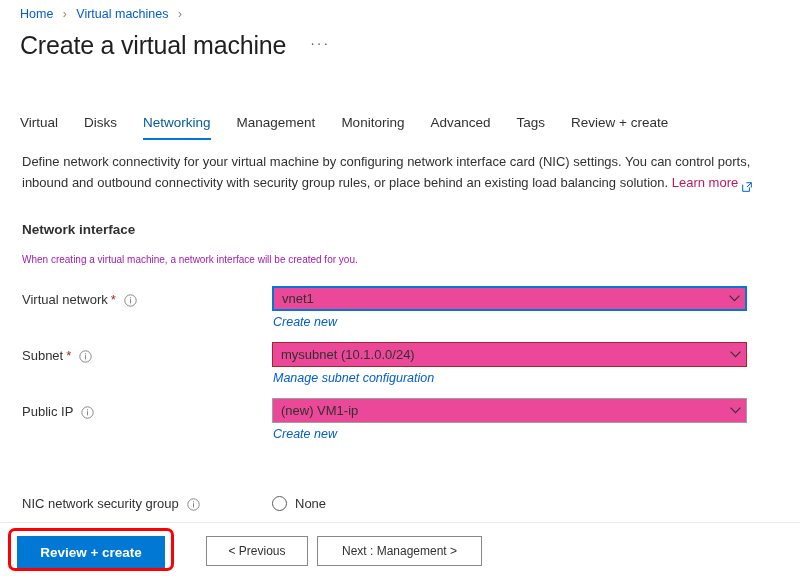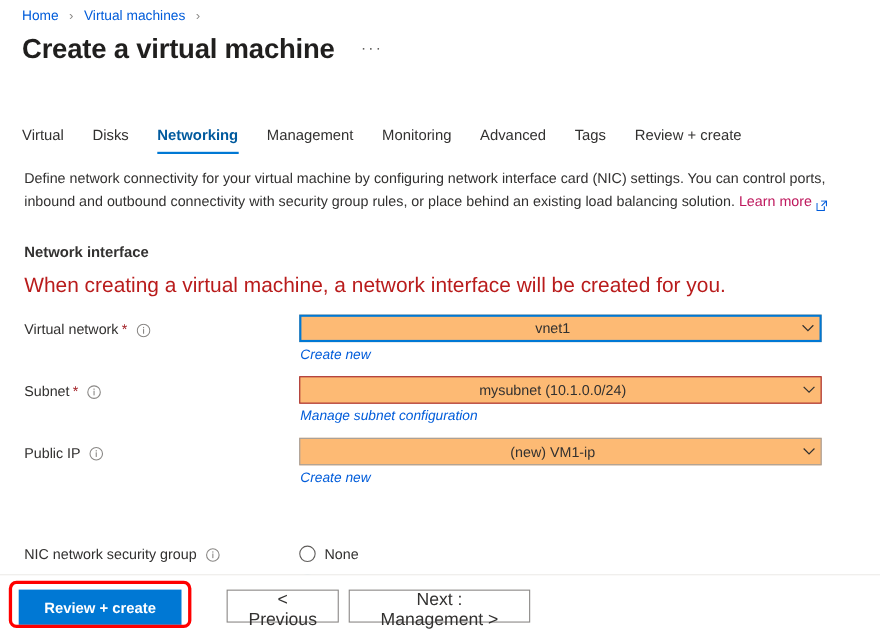--- a/index.html
+++ b/index.html
@@ -40,21 +40,21 @@
   
   .page-title-row {
     position: absolute;
     left: 20px;
     top: 29px;
     display: flex;
     align-items: center;
   }
   .page-title {
     font-size: 25px;
-    font-weight: 700;
+    font-weight: 400;
     color: #201f1e;
     letter-spacing: -0.2px;
     line-height: 32px;
     white-space: nowrap;
   }
   .ellipsis-btn {
     margin-left: 20px;
     color: #605e5c;
     font-size: 14px;
     letter-spacing: 2px;
@@ -77,21 +77,21 @@
     font-size: 13.5px;
     color: #323130;
     padding: 0 0 8px 0;
     margin-right: 26px;
     cursor: pointer;
     position: relative;
     white-space: nowrap;
     line-height: 18px;
   }
   .tab.active {
-    font-weight: 700;
+    font-weight: 400;
     color: #005a9e;
   }
   .tab.active::after {
     content: "";
     position: absolute;
     left: 0;
     right: 0;
     bottom: 0;
     height: 2px;
     background: #0078d4;
@@ -131,32 +131,31 @@
     left: 22px;
     top: 222px;
     font-size: 13.5px;
     font-weight: 600;
     color: #323130;
   }
   .section-sub {
     position: absolute;
     left: 22px;
     top: 251px;
-    font-size: 19px;
-    color: #b91c1c;
+    font-size: 10px;
+    color: #a21caf;
     line-height: 18px;
   }
 
   
   .form-area {
     position: absolute;
     left: 0;
     top: 286px;
     width: 800px;
-    text-align: center;
   }
   .form-row {
     position: relative;
     height: 56px;
   }
   .field-label {
     position: absolute;
     left: 22px;
     top: 6px;
     font-size: 13px;
@@ -182,21 +181,21 @@
   }
 
   .dropdown {
     position: absolute;
     left: 272px;
     top: 0;
     width: 475px;
     height: 25px;
     box-sizing: border-box;
     border: 1px solid #a19f9d;
-    background: #fdba74;
+    background: #ec4899;
     display: flex;
     align-items: center;
     cursor: pointer;
   }
   .dropdown.focused { border: 2px solid #0078d4; }
   .dropdown.invalid  { border: 1px solid #a4262c; }
   .dropdown-value {
     flex: 1;
     font-size: 13px;
     color: #323130;
@@ -299,21 +298,21 @@
     padding: 0;
   }
   .btn-secondary {
     position: absolute;
     top: 13px;
     height: 30px;
     background: #ffffff;
     color: #323130;
     border: 1px solid #8a8886;
     font-family: "Liberation Sans", sans-serif;
-    font-size: 16px;
+    font-size: 12px;
     cursor: pointer;
     padding: 0 12px;
     box-sizing: border-box;
   }
   .btn-previous { left: 206px; width: 102px; }
   .btn-next     { left: 317px; width: 165px; }
 
   .highlight-box {
     position: absolute;
     left: 8px;

